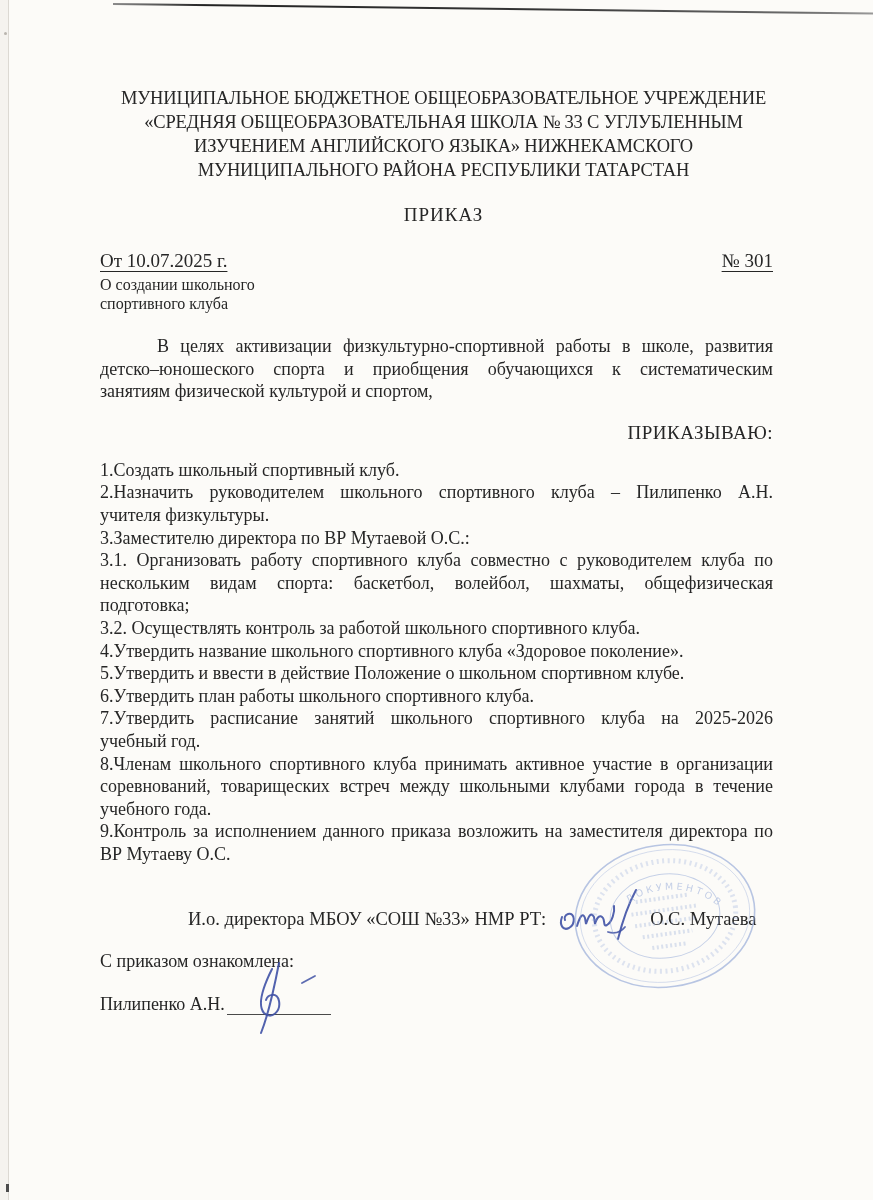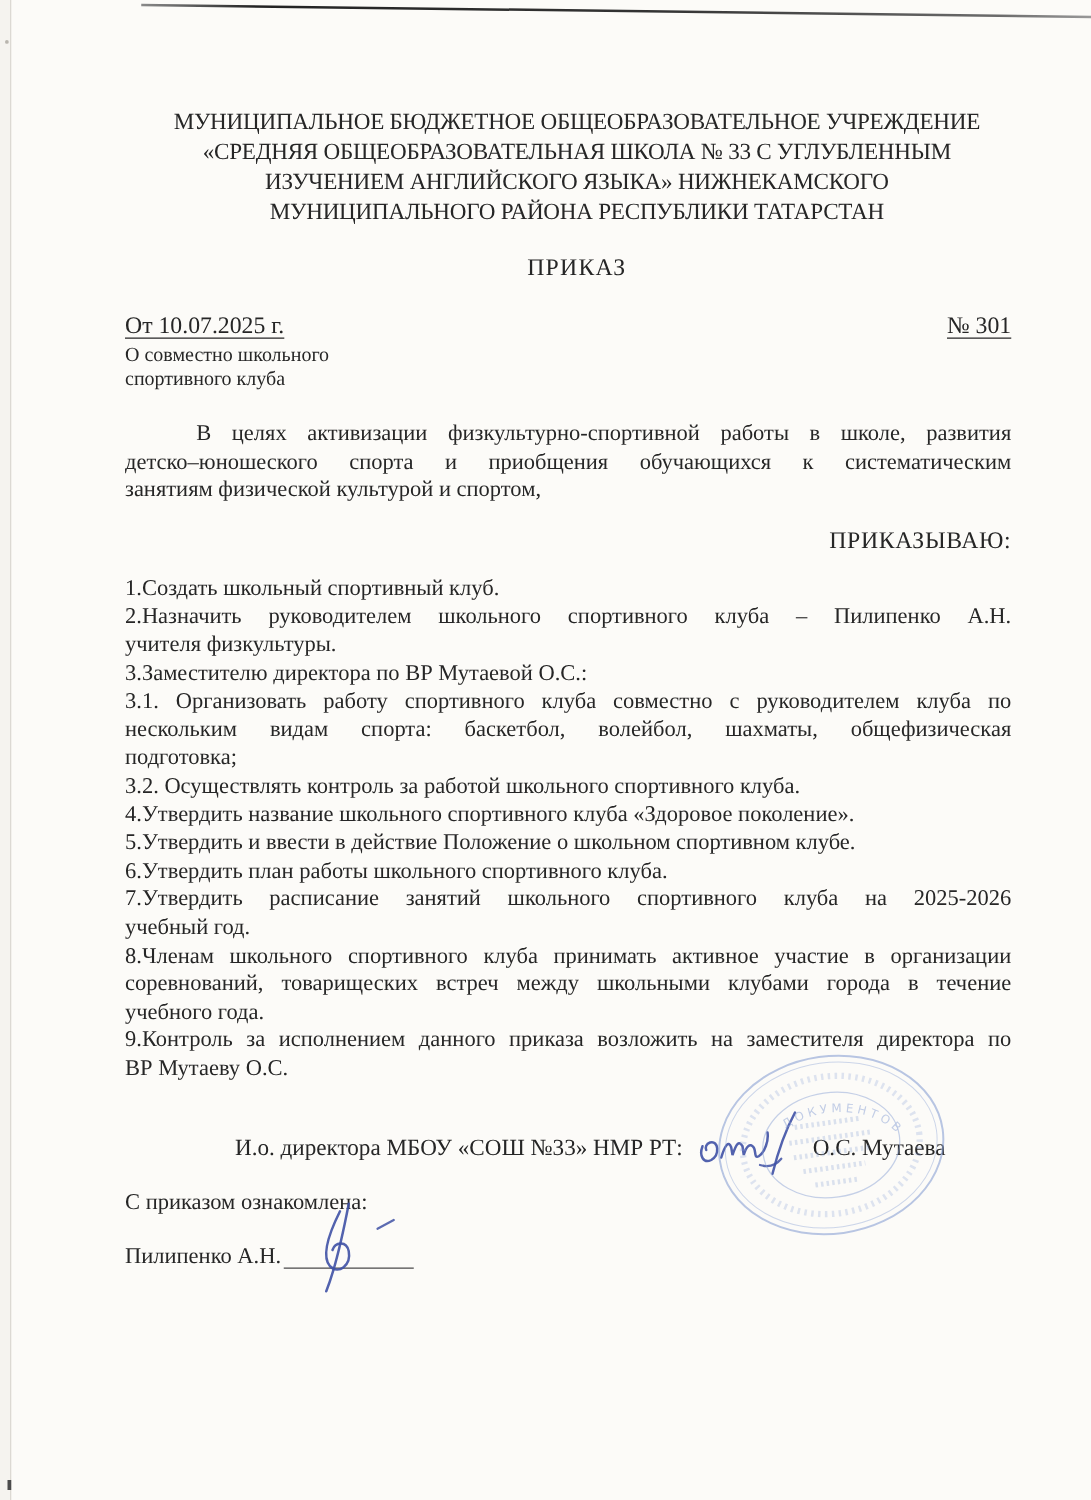--- a/index.html
+++ b/index.html
@@ -17,21 +17,21 @@
   .scan-left-strip{position:absolute;left:0;top:0;width:9px;height:1200px;background:#f5f3ef;}
   .scan-left-line{position:absolute;left:8px;top:0;width:1px;height:1200px;background:#dcd9d3;}
   .scan-top-line{
     position:absolute;left:113px;top:3px;width:762px;height:2px;
     background:linear-gradient(to right,#8a8a8a 0%,#232323 12%,#343434 55%,#6b6b6b 90%,#9a9a9a 100%);
     transform:rotate(0.72deg);transform-origin:left top;
   }
   .speck-tl{position:absolute;left:4px;top:32px;width:3px;height:3px;background:#b9b5ae;border-radius:50%;}
   .speck-bl{position:absolute;left:6px;top:1184px;width:3px;height:8px;background:#4c4c4c;}
 
-  .content{position:relative;padding:86px 64px 0 100px;box-sizing:border-box;}
+  .content{position:relative;padding:86px 100px 0 100px;box-sizing:border-box;}
 
   .org-line{
     text-align:center;white-space:nowrap;
     font-size:18.5px;line-height:24px;letter-spacing:-0.2px;
     padding-left:14px;
   }
   .doc-type{
     margin-top:21px;text-align:center;
     font-size:19px;line-height:24px;letter-spacing:1px;
     padding-left:14px;
@@ -97,21 +97,21 @@
       </div>
 
     <div class="doc-type">ПРИКАЗ</div>
 
     <div class="meta-row">
       <span class="u">От 10.07.2025 г.</span>
       <span class="u">№ 301</span>
     </div>
 
     <div class="subject">
-        <div class="subject-line">О совместно школьного</div>
+        <div class="subject-line">О создании школьного</div>
         <div class="subject-line">спортивного клуба</div>
       </div>
 
     <div id="intro" class="body-text">
         <div class="para">
           <div class="jline">В целях активизации физкультурно-спортивной работы в школе, развития</div>
           <div class="jline">детско–юношеского спорта и приобщения обучающихся к систематическим</div>
           <div class="jline jline-last">занятиям физической культурой и спортом,</div>
         </div>
       </div>

